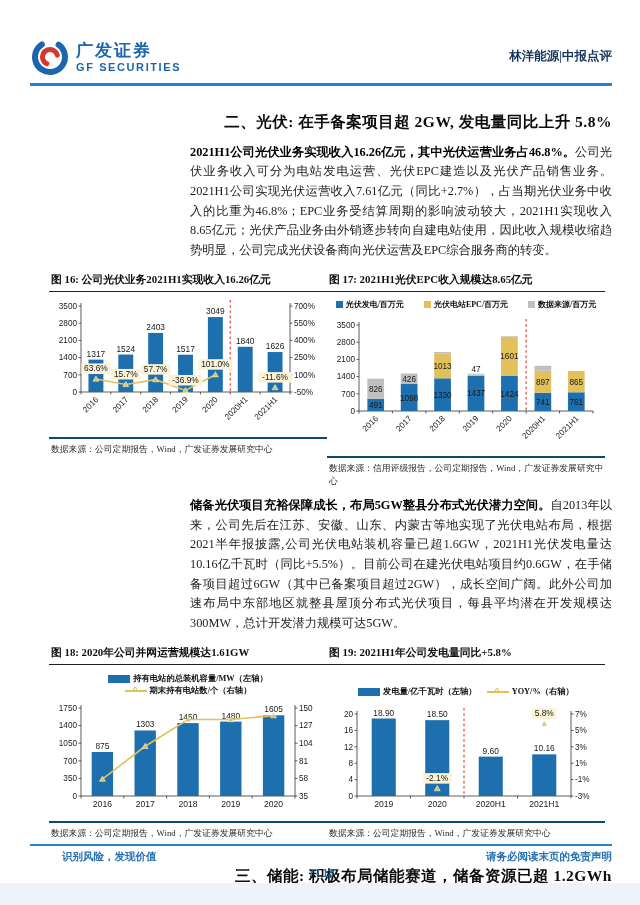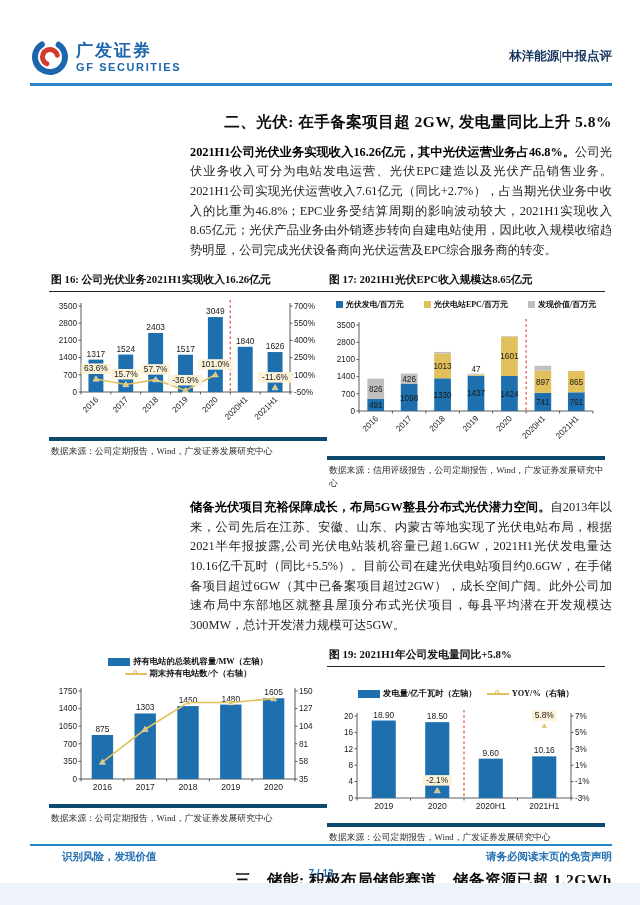--- a/index.html
+++ b/index.html
@@ -40,21 +40,21 @@
   .legend .li{display:flex;align-items:center;gap:3px;}
   .sw-bar{display:inline-block;width:22px;height:8px;background:var(--bar);}
   .sw-line{display:inline-block;width:22px;height:2px;background:var(--gold);position:relative;}
   .sw-line b{position:absolute;left:8px;top:-2.5px;width:4px;height:4px;border-radius:50%;
              background:#fff;border:1.5px solid var(--gold);}
   .sw-sq{display:inline-block;width:7px;height:7px;}
   .sw-sq.c-blue{background:var(--bar);} .sw-sq.c-gold{background:var(--gold);} .sw-sq.c-gray{background:var(--gray);}
   .chart-mount{margin-top:2px;}
   .chart-mount svg{display:block;width:100%;}
   svg text{font-family:"Liberation Sans",sans-serif;}
-  .fig-source{margin-top:3px;border-top:4px solid #0c4a6e;padding:4px 0 0 2px;
+  .fig-source{margin-top:3px;border-top:2px solid #0c4a6e;padding:4px 0 0 2px;
               font-size:8.8px;color:#2a2a2a;line-height:1.5;}
 
   
   .footer{position:absolute;left:30px;right:28px;bottom:26px;}
   .footer-rule{height:2px;background:var(--rule);}
   .footer-row{display:flex;justify-content:space-between;margin-top:4px;
               font-size:10.5px;font-weight:bold;color:var(--footer);margin-left:32px;}
   .footer-page{text-align:center;margin-top:4px;font-size:10px;font-weight:bold;color:var(--footer);
                font-family:"Liberation Sans",sans-serif;}
   .bottom-strip{position:absolute;left:0;right:0;bottom:0;height:22px;background:#eef3f9;}
@@ -175,21 +175,21 @@
           <span class="li">
               <i class="sw-sq c-blue"></i>
               <span>光伏发电/百万元</span>
             </span>
           <span class="li">
               <i class="sw-sq c-gold"></i>
               <span>光伏电站EPC/百万元</span>
             </span>
           <span class="li">
               <i class="sw-sq c-gray"></i>
-              <span>发现价值/百万元</span>
+              <span>数据来源/百万元</span>
             </span>
         </div>
         <div class="chart-mount" id="chart-fig17">
             <svg viewBox="0 0 278 140">
               <line x1="32" y1="9" x2="32" y2="98" stroke="#333" stroke-width="0.8"></line>
               <line x1="29.5" y1="98" x2="32" y2="98" stroke="#333" stroke-width="0.8"></line>
               <text x="28" y="100.8" text-anchor="end" font-size="8.2" fill="#1a1a1a">0</text>
               <line x1="29.5" y1="80.8" x2="32" y2="80.8" stroke="#333" stroke-width="0.8"></line>
               <text x="28" y="83.6" text-anchor="end" font-size="8.2" fill="#1a1a1a">700</text>
               <line x1="29.5" y1="63.6" x2="32" y2="63.6" stroke="#333" stroke-width="0.8"></line>
@@ -252,20 +252,21 @@
             </svg>
           </div>
         <div class="fig-source">数据来源：信用评级报告，公司定期报告，Wind，广发证券发展研究中心</div>
       </div>
     </div>
 
     <p class="body-para"><b>储备光伏项目充裕保障成长，布局5GW整县分布式光伏潜力空间。</b><span>自2013年以来，公司先后在江苏、安徽、山东、内蒙古等地实现了光伏电站布局，根据2021半年报披露,公司光伏电站装机容量已超1.6GW，2021H1光伏发电量达10.16亿千瓦时（同比+5.5%）。目前公司在建光伏电站项目约0.6GW，在手储备项目超过6GW（其中已备案项目超过2GW），成长空间广阔。此外公司加速布局中东部地区就整县屋顶分布式光伏项目，每县平均潜在开发规模达300MW，总计开发潜力规模可达5GW。</span></p>
 
     <div class="figrow">
       <div class="fig">
+        <div class="fig-title">图 18:  2020年公司并网运营规模达1.61GW</div>
         <div class="legend stack">
           <span class="li">
               <i class="sw-bar"></i>
               <span>持有电站的总装机容量/MW（左轴）</span>
             </span>
           <span class="li">
               <i class="sw-line">
                 <b></b>
               </i>
               <span>期末持有电站数/个（右轴）</span>

